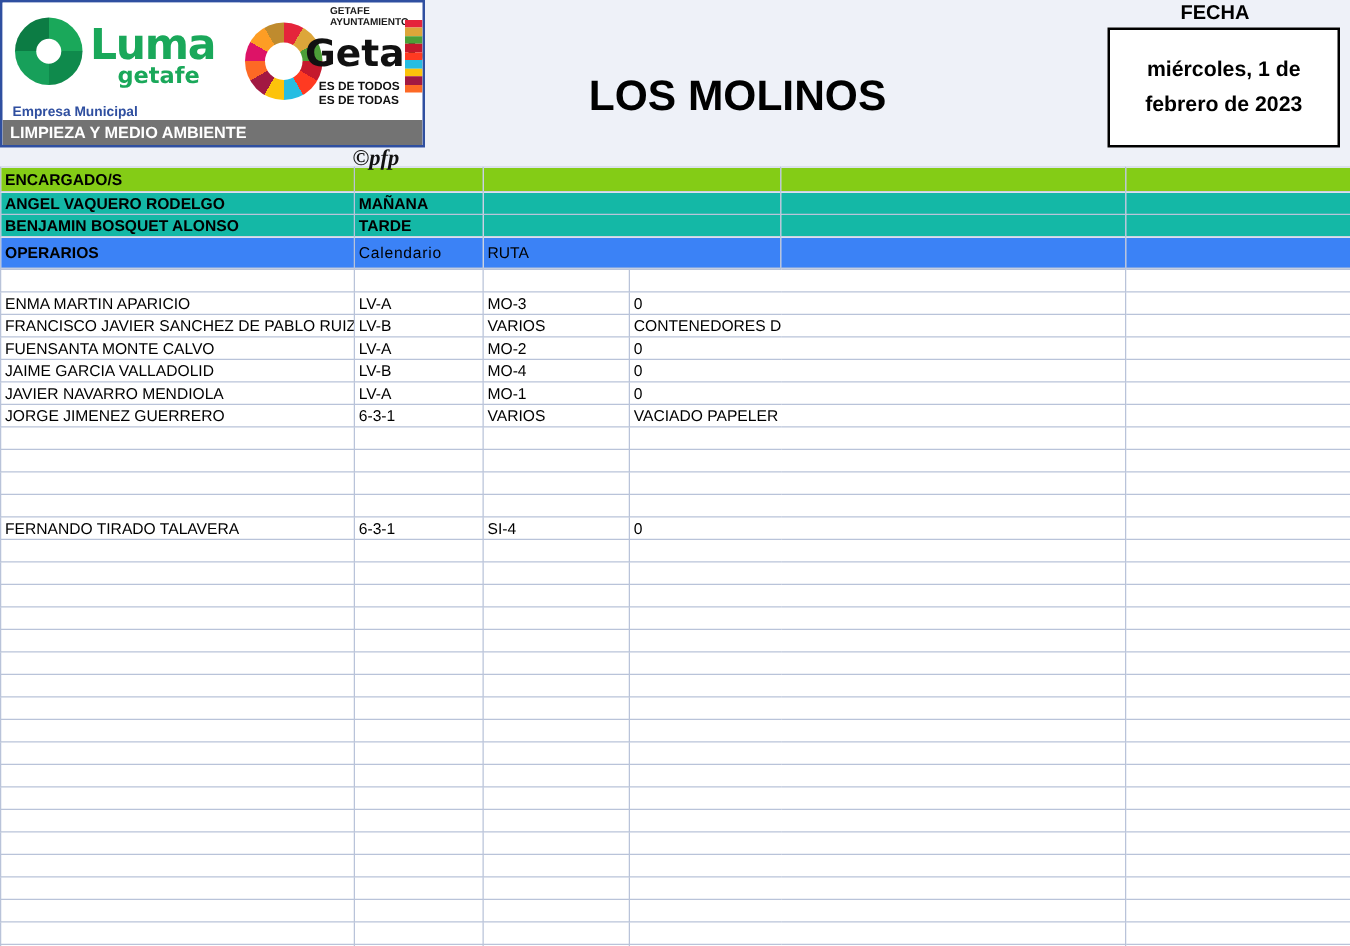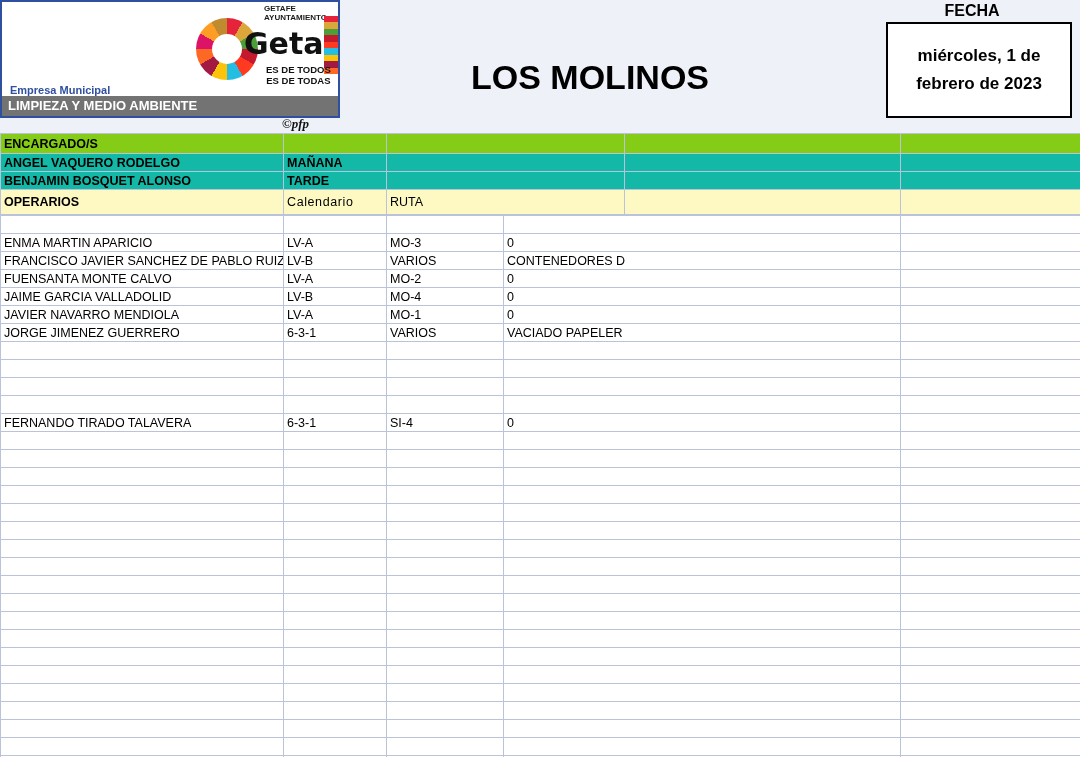--- a/index.html
+++ b/index.html
@@ -134,32 +134,31 @@
   .ods-stripes {
     position: absolute;
     right: 0; top: 14px;
     width: 14px; height: 58px;
     display: flex;
     flex-direction: column;
   }
   .ods-stripes i { flex: 1; display: block; }
   .es-de-todos {
     position: absolute;
-    left: 74px; top: 62px;
+    left: 63px; top: 62px;
     font-size: 9.5px;
     font-weight: bold;
     color: #111111;
     line-height: 11px;
-    text-align: center;
   }
   .pfp {
     position: absolute;
     left: 282px;
     top: 116px;
-    font-size: 13px;
+    font-size: 18px;
     font-style: italic;
     font-weight: bold;
     color: #111111;
     font-family: "Liberation Serif", serif;
   }
   .title-aseo {
     position: absolute;
     left: 380px;
     top: 4px;
     width: 420px;
@@ -242,21 +241,21 @@
     background: #14b8a6;
     font-weight: bold;
     height: 17px;
   }
   td.turno {
     text-align: left;
     font-size: 10.5px;
     font-weight: bold;
   }
   tr.r-operarios td {
-    background: #fef9c3;
+    background: #3b82f6;
     height: 24px;
   }
   td.operarios-title {
     font-size: 17px;
     font-weight: bold;
   }
   td.calendario-head {
     font-size: 12.5px;
     letter-spacing: 0.6px;
     margin-top: 28px;
@@ -267,20 +266,25 @@
   tr.r-blank td { height: 17px; }
 </style>
 </head>
 <body>
 
 <div class="page">
 
   <div class="header">
 
     <div class="logo-block">
+      <div class="luma-area">
+        <div class="luma-swirl"></div>
+        <div class="luma-word">Luma</div>
+        <div class="luma-sub">getafe</div>
+      </div>
       <div class="empresa">Empresa Municipal</div>
       <div class="limpieza-bar">LIMPIEZA Y MEDIO AMBIENTE</div>
 
       <div class="getafe-area">
         <div class="ods-ring"></div>
         <div class="getafe-shield">
           <span>GETAFE</span><br>
           <span>AYUNTAMIENTO</span>
         </div>
         <div class="getafe-word">Getafe</div>

